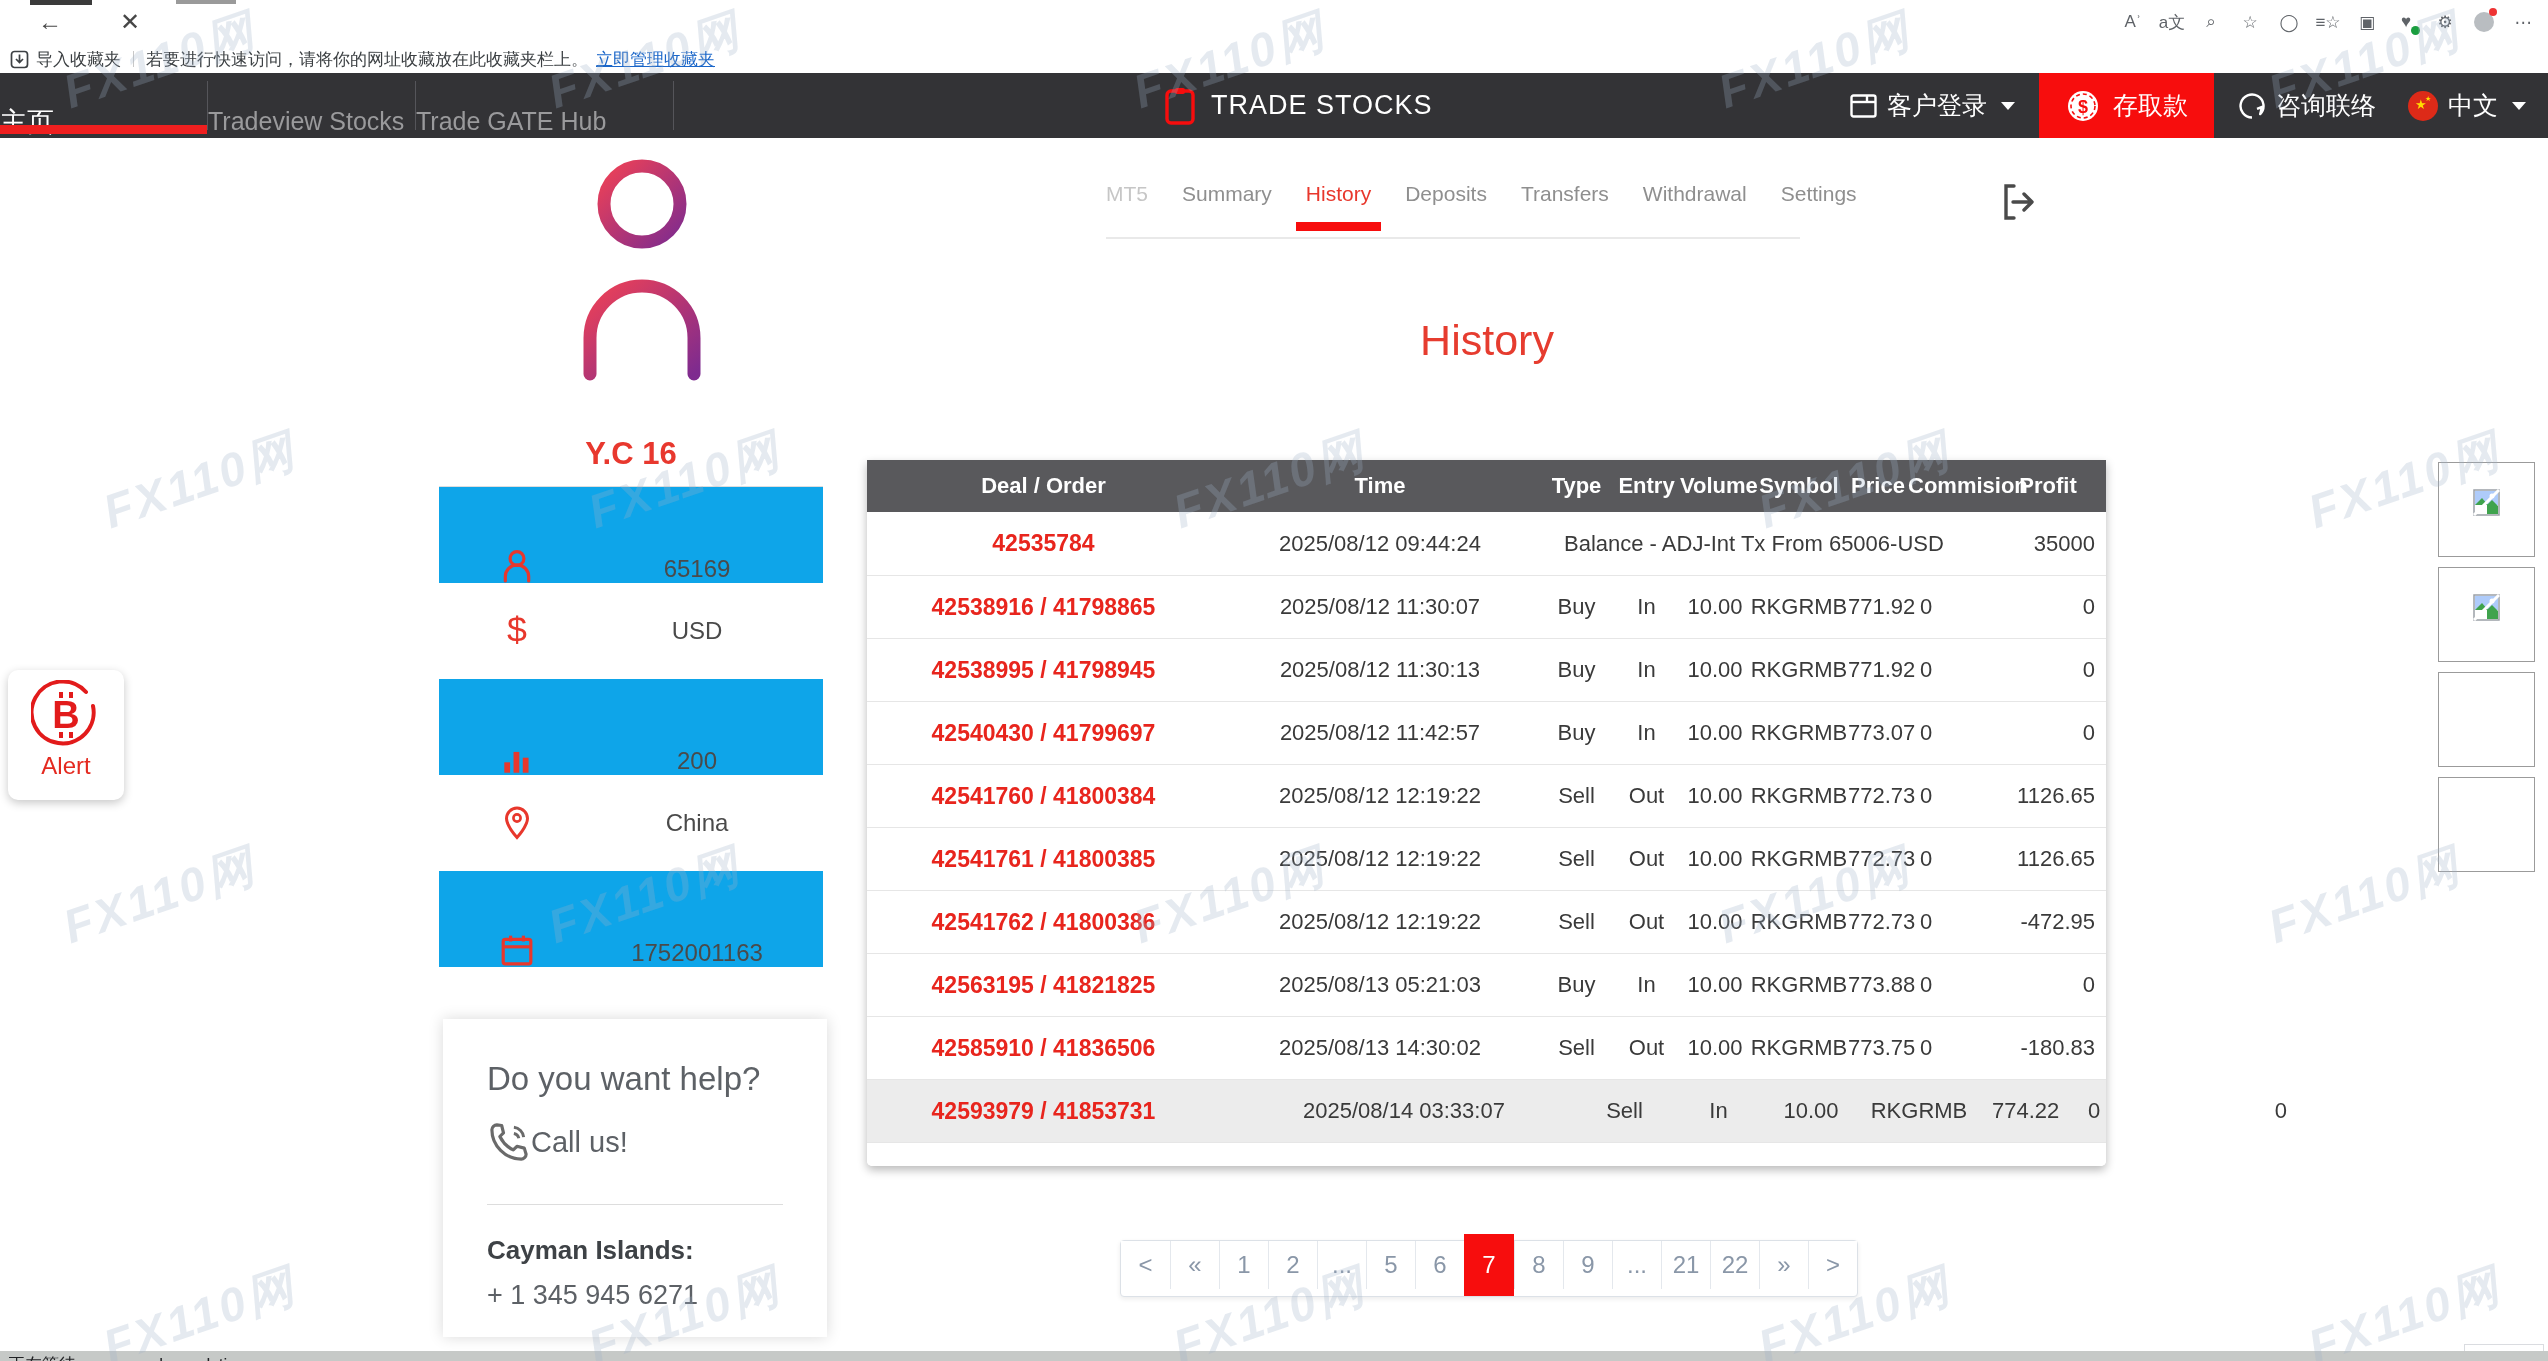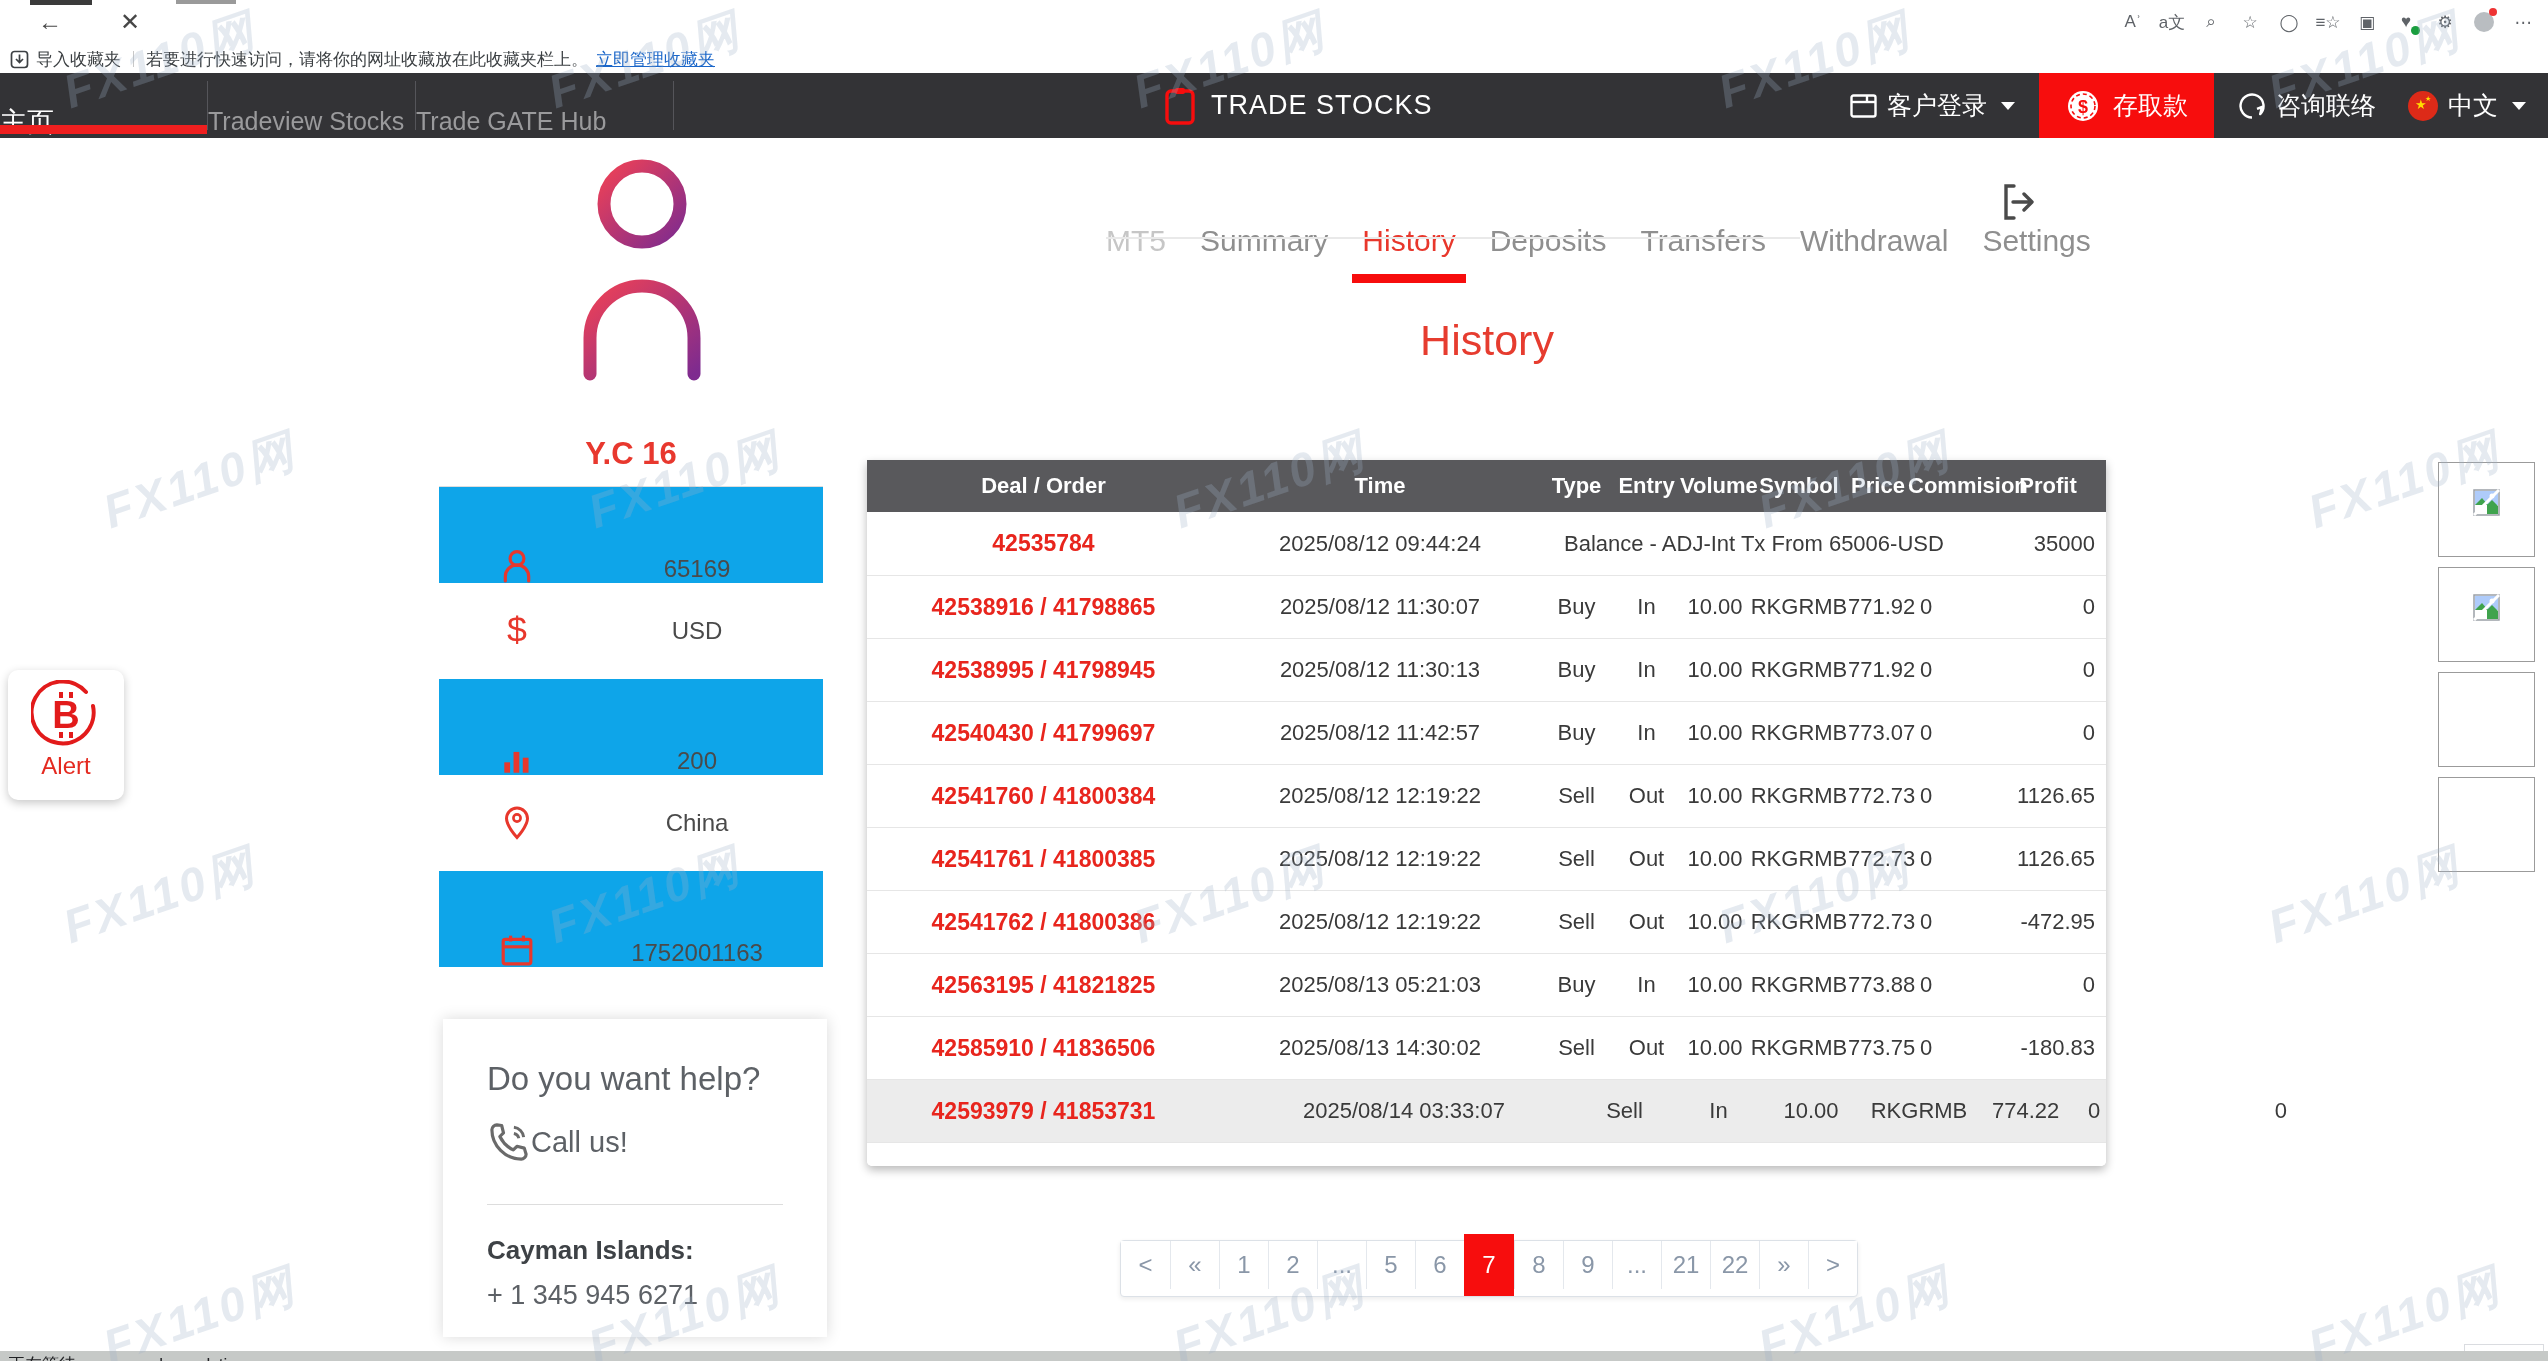--- a/index.html
+++ b/index.html
@@ -66,21 +66,21 @@
   #help-phone { font-size:27px; color:#5d6166; margin-top:14px; }
 
   
   #alert-card { position:absolute; left:8px; top:670px; width:116px; height:130px; background:#fff;
     border-radius:10px; box-shadow:0 3px 10px rgba(0,0,0,.22); display:flex; flex-direction:column;
     align-items:center; padding-top:10px; cursor:pointer; }
   #alert-label { color:#e42a20; font-size:24px; margin-top:2px; }
 
   
   #tabs { position:absolute; left:1106px; top:182px; width:694px; display:flex; gap:34px; }
-  .tab { font-size:30px; color:#8f8f8f; cursor:pointer; padding-bottom:18px; position:relative;margin-top:42px; }
+  .tab { font-size:21px; color:#8f8f8f; cursor:pointer; padding-bottom:18px; position:relative; }
   .tab.muted { color:#c6c6c6; }
   .tab.active { color:#e8372c; }
   .tab.active::after { content:""; position:absolute; left:-10px; right:-10px; bottom:-7px; height:9px; background:#f70d0d; }
   #tabs-underline { position:absolute; left:1106px; top:237px; width:694px; height:2px; background:#e9e9e9; }
   #logout-btn { position:absolute; left:2000px; top:182px; width:36px; height:40px; cursor:pointer; }
   #page-title { position:absolute; left:1106px; top:316px; width:762px; text-align:center;
     font-size:43px; color:#e63c2f; font-weight:400; }
 
   
   #history-table { position:absolute; left:867px; top:460px; width:1239px; background:#fff;

